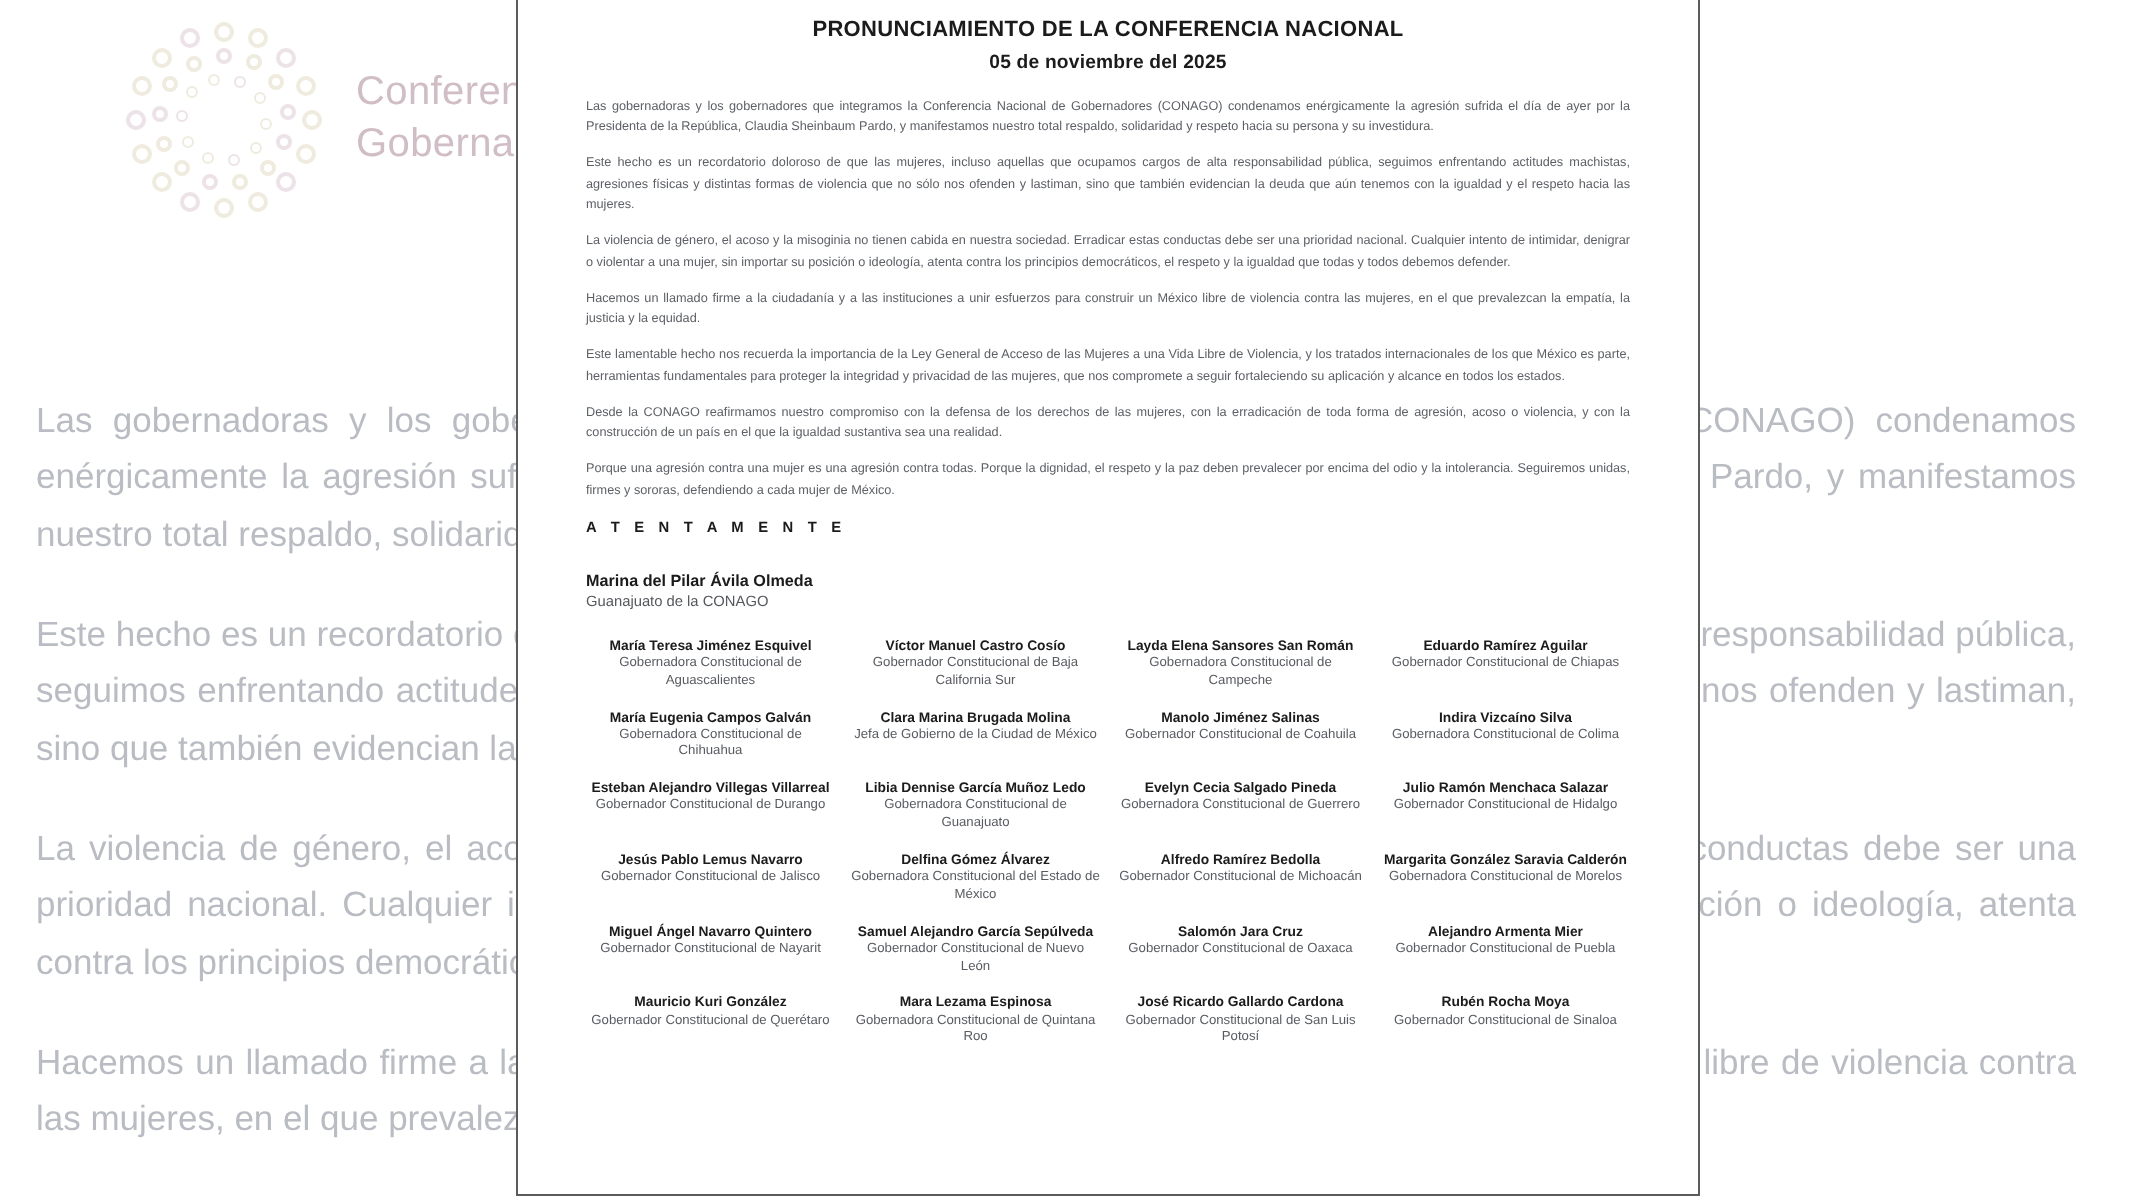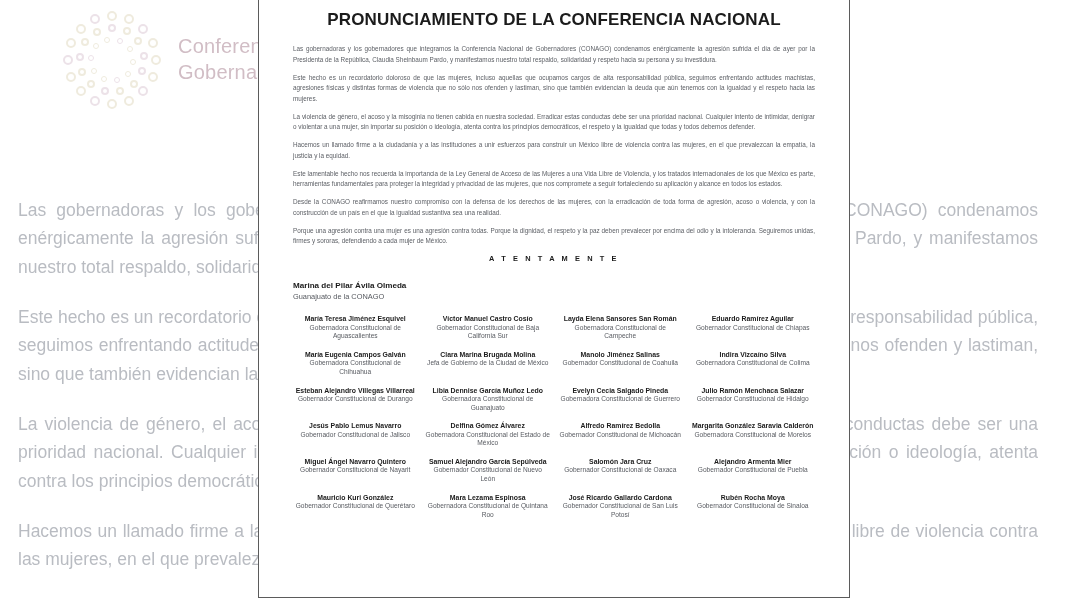--- a/index.html
+++ b/index.html
@@ -73,21 +73,21 @@
     background: #ffffff;
     border: 1px solid #5b5b5b;
     box-sizing: border-box;
     overflow: hidden;
     padding: 6px 34px 0 34px;
   }
 
   #doc-title {
     text-align: center;
     font-weight: bold;
-    font-size: 17px;
+    font-size: 11px;
     line-height: 1.42;
     color: #1b1b1b;
     letter-spacing: .15px;
     margin-top: 3px;
   }
   #doc-date {
     text-align: center;
     font-weight: bold;
     font-size: 9.6px;
     color: #1b1b1b;
@@ -100,21 +100,20 @@
     color: #5d6066;
     font-size: 6.35px;
     line-height: 1.66;
     text-align: justify;
   }
   #doc-body p {
     margin: 0 0 7.5px 0;
   }
 
   #atentamente {
-    text-align: center;
     font-weight: bold;
     font-size: 7.4px;
     letter-spacing: 2.6px;
     color: #1b1b1b;
     margin-top: 4px;
   }
 
   #chair-block {
     margin-top: 17px;
     line-height: 1.42;
@@ -213,20 +212,21 @@
       <p>Este lamentable hecho nos recuerda la importancia de la Ley General de Acceso de las Mujeres a una Vida Libre de Violencia, y los tratados internacionales de los que México es parte, herramientas fundamentales para proteger la integridad y privacidad de las mujeres, que nos compromete a seguir fortaleciendo su aplicación y alcance en todos los estados.</p>
     </div>
 </div>
 
 <div id="doc-card">
 
   <div id="doc-title">
     <div>PRONUNCIAMIENTO DE LA CONFERENCIA NACIONAL</div>
   </div>
 
+  <div id="doc-date">05 de noviembre del 2025</div>
 
   <div id="doc-body">
       <p>Las gobernadoras y los gobernadores que integramos la Conferencia Nacional de Gobernadores (CONAGO) condenamos enérgicamente la agresión sufrida el día de ayer por la Presidenta de la República, Claudia Sheinbaum Pardo, y manifestamos nuestro total respaldo, solidaridad y respeto hacia su persona y su investidura.</p>
       <p>Este hecho es un recordatorio doloroso de que las mujeres, incluso aquellas que ocupamos cargos de alta responsabilidad pública, seguimos enfrentando actitudes machistas, agresiones físicas y distintas formas de violencia que no sólo nos ofenden y lastiman, sino que también evidencian la deuda que aún tenemos con la igualdad y el respeto hacia las mujeres.</p>
       <p>La violencia de género, el acoso y la misoginia no tienen cabida en nuestra sociedad. Erradicar estas conductas debe ser una prioridad nacional. Cualquier intento de intimidar, denigrar o violentar a una mujer, sin importar su posición o ideología, atenta contra los principios democráticos, el respeto y la igualdad que todas y todos debemos defender.</p>
       <p>Hacemos un llamado firme a la ciudadanía y a las instituciones a unir esfuerzos para construir un México libre de violencia contra las mujeres, en el que prevalezcan la empatía, la justicia y la equidad.</p>
       <p>Este lamentable hecho nos recuerda la importancia de la Ley General de Acceso de las Mujeres a una Vida Libre de Violencia, y los tratados internacionales de los que México es parte, herramientas fundamentales para proteger la integridad y privacidad de las mujeres, que nos compromete a seguir fortaleciendo su aplicación y alcance en todos los estados.</p>
       <p>Desde la CONAGO reafirmamos nuestro compromiso con la defensa de los derechos de las mujeres, con la erradicación de toda forma de agresión, acoso o violencia, y con la construcción de un país en el que la igualdad sustantiva sea una realidad.</p>
       <p>Porque una agresión contra una mujer es una agresión contra todas. Porque la dignidad, el respeto y la paz deben prevalecer por encima del odio y la intolerancia. Seguiremos unidas, firmes y sororas, defendiendo a cada mujer de México.</p>
     </div>

